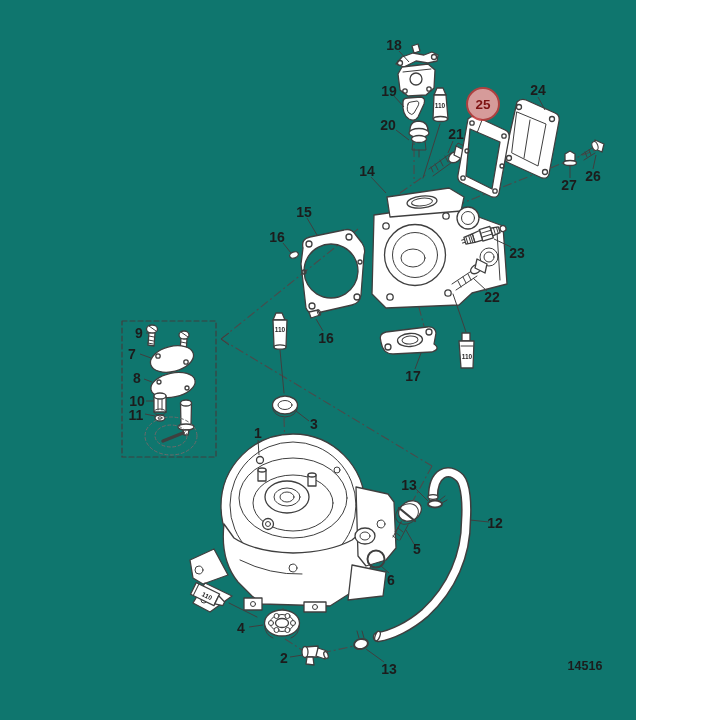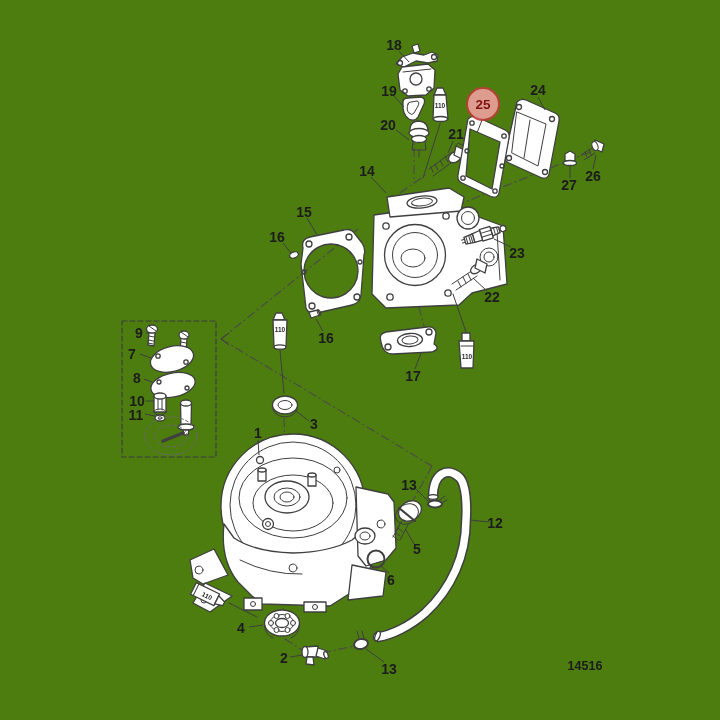--- a/index.html
+++ b/index.html
@@ -1,16 +1,16 @@
 <!DOCTYPE html>
 <html><head>
 <meta charset="utf-8">
 <style>
   html,body{margin:0;padding:0;background:#ffffff;}
-  .stage{position:relative;width:720px;height:720px;background:#4d7c0f;overflow:hidden;
+  .stage{position:relative;width:636px;height:720px;background:#0f766e;overflow:hidden;
          font-family:"Liberation Sans", sans-serif;}
   svg{display:block;}
   .art{stroke:#3f3f3f;fill:none;stroke-width:1.3;stroke-linejoin:round;stroke-linecap:round;}
   .wf{fill:#ffffff;}
   .thin{stroke-width:1;}
   .thick{stroke-width:2;}
   .dashdot{stroke:#4a4a4a;stroke-width:1.1;fill:none;stroke-dasharray:9 3 2 3;}
   .boxdash{stroke:#3f3f3f;stroke-width:1.2;fill:none;stroke-dasharray:5 3;}
   .phantom{stroke:#6a6a6a;stroke-width:1;fill:none;stroke-dasharray:3 2.5;}
   .leader{stroke:#3f3f3f;stroke-width:1;fill:none;}

